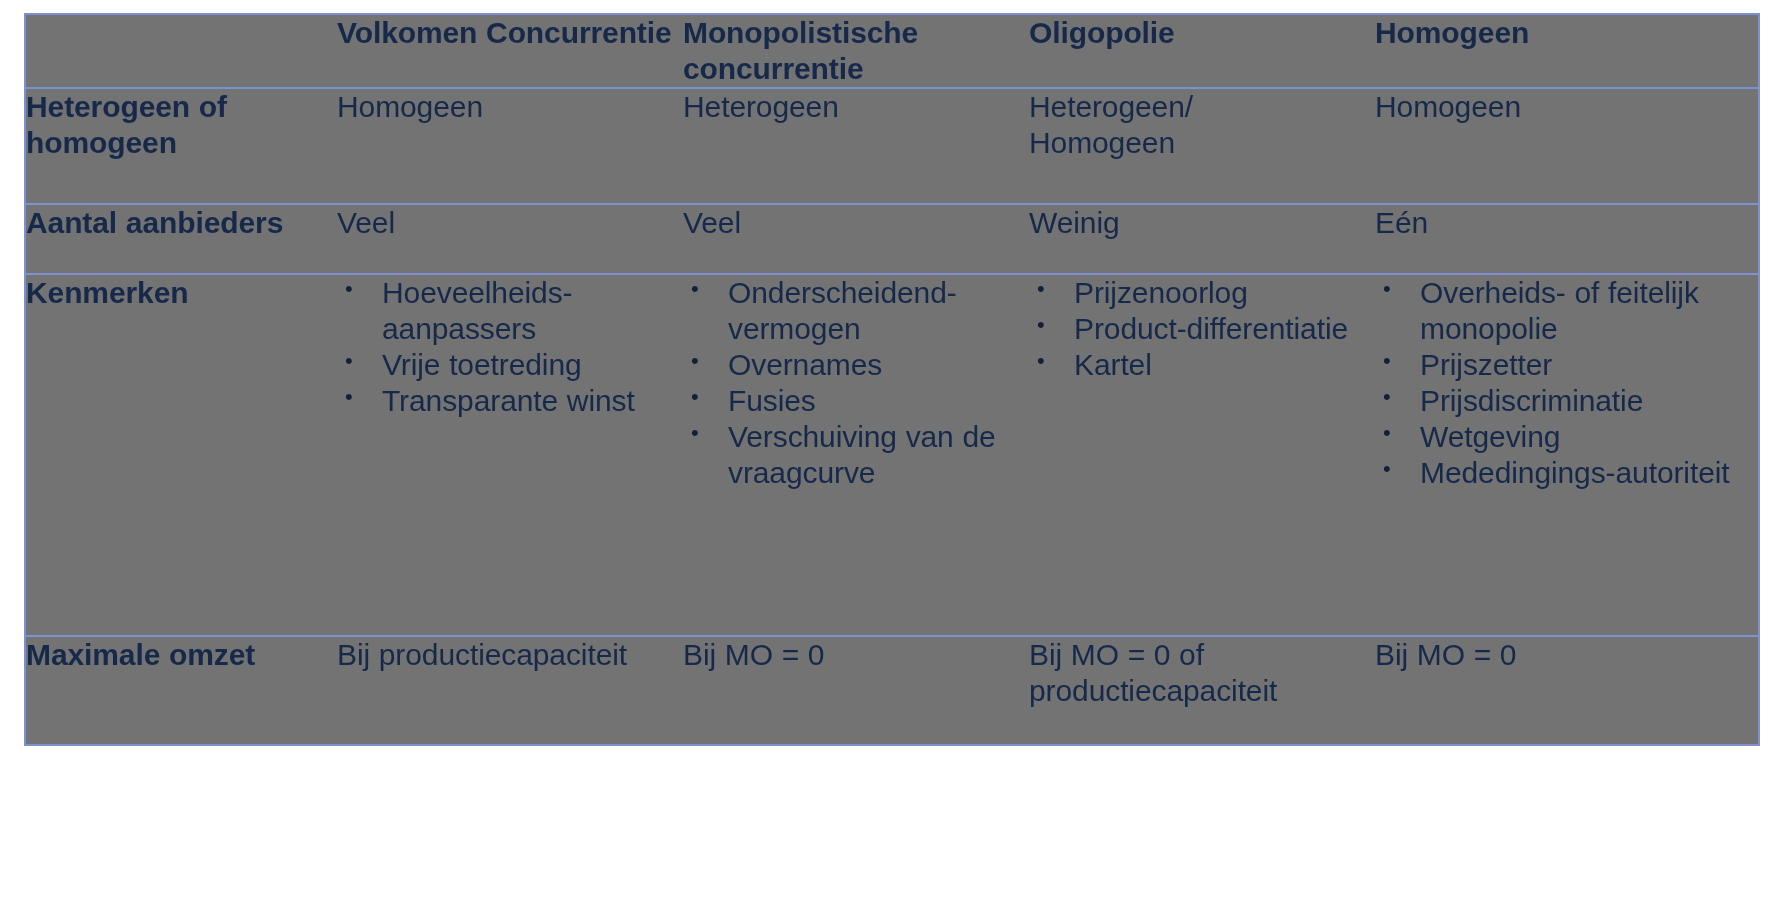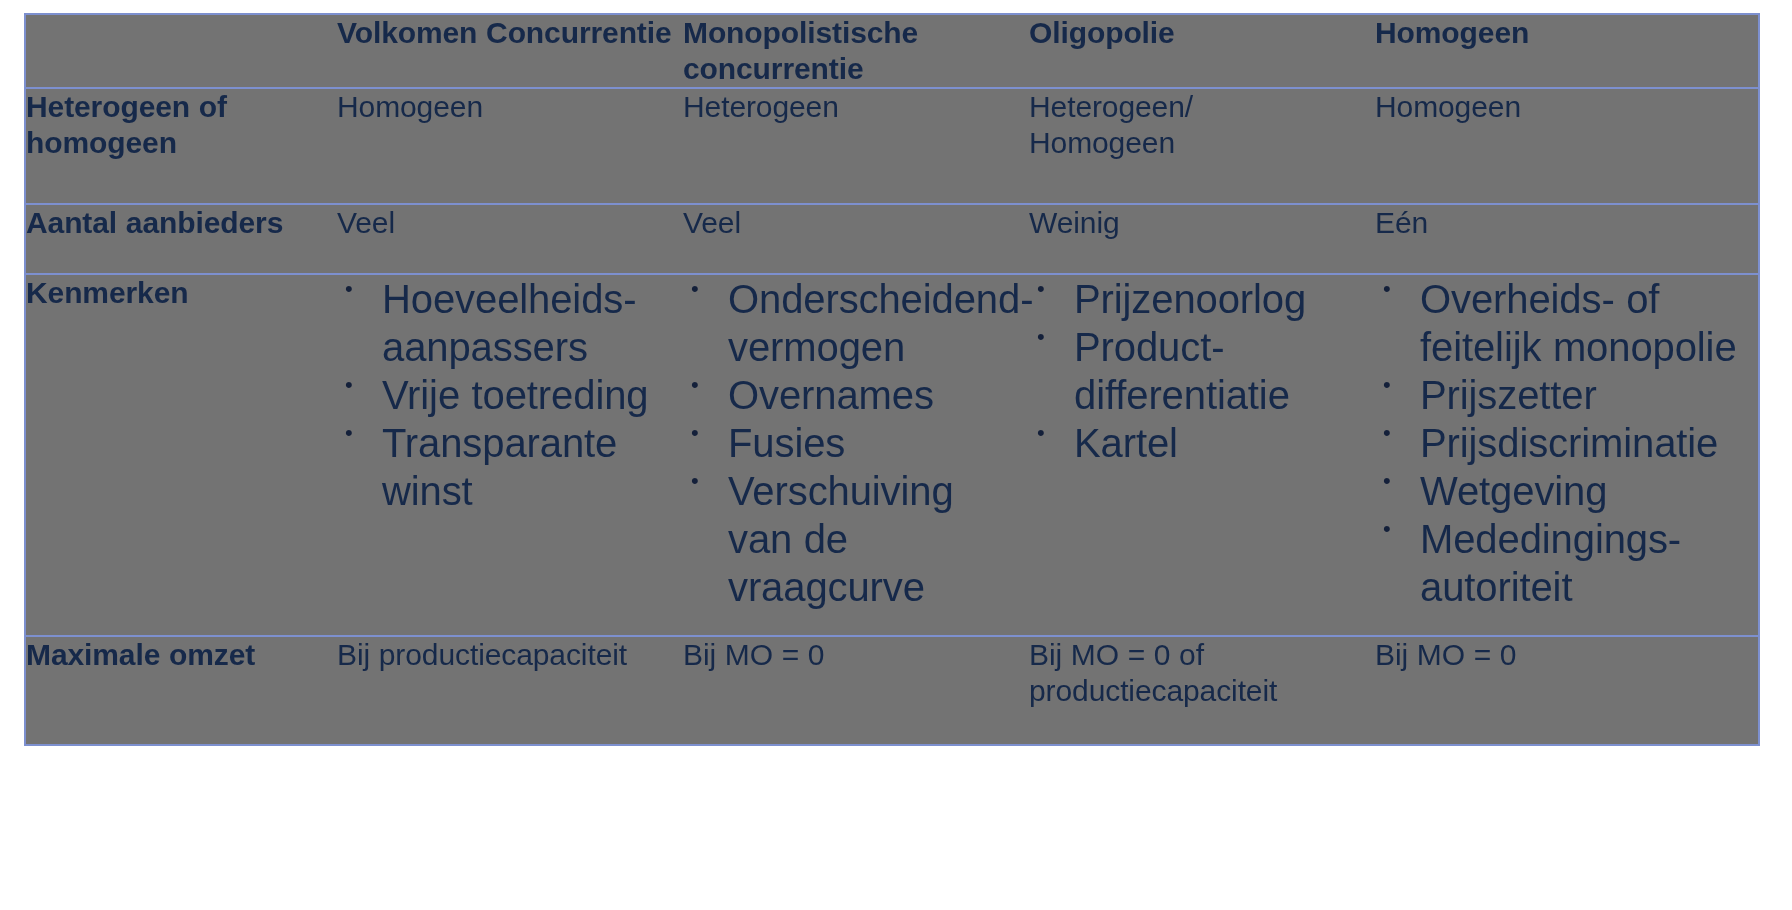--- a/index.html
+++ b/index.html
@@ -88,21 +88,21 @@
 
   ul.bullets {
     list-style: none;
     margin: 0;
     padding: 0;
   }
   ul.bullets > li {
     position: relative;
     padding-left: 45px;
     margin: 0 0 0 0;
-    font-size: 40px;
+    font-size: 30px;
     line-height: 1.20;
   }
   ul.bullets > li::before {
     content: "\2022";
     position: absolute;
     left: 8px;
     top: -1px;
     font-size: 22px;
     line-height: 1.38;
     color: #14203a;

